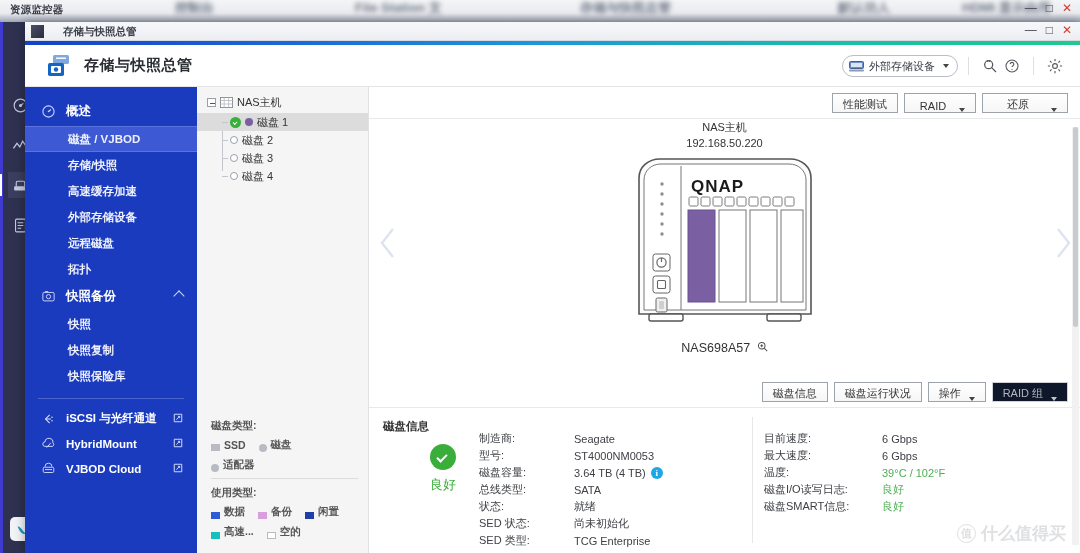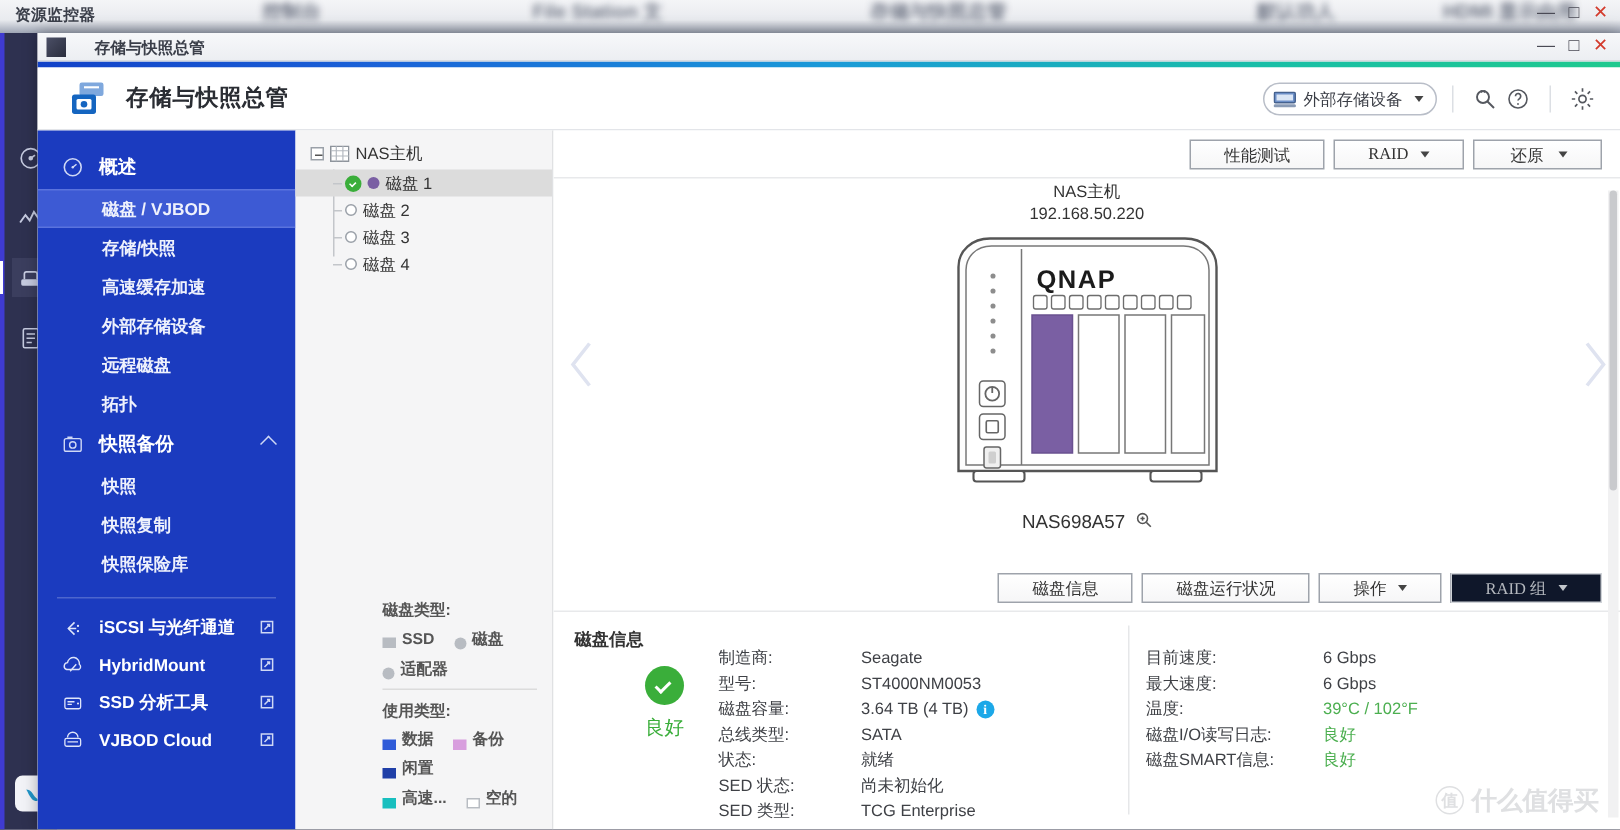--- a/index.html
+++ b/index.html
@@ -230,46 +230,46 @@
     position: relative;
   }
   .dot-ok::after {
     content: ""; position: absolute; left: 2.6px; top: 4.6px;
     width: 3px; height: 1.6px; border-left: 1.4px solid #fff; border-bottom: 1.4px solid #fff;
     transform: rotate(-45deg);
   }
   .dot-purple { width: 8px; height: 8px; border-radius: 50%; background: #7a5fa3; flex:none; }
   .dot-empty { width: 8px; height: 8px; border-radius: 50%; border: 1px solid #9aa0a8; background:#fff; flex:none; }
 
-  #legend { position: absolute; left: 14px; right: 10px; bottom: 8px; margin-left: 44px; }
+  #legend { position: absolute; left: 14px; right: 10px; bottom: 8px; }
   .legend-title { font-size: 10.5px; color: #555; font-weight: 700; margin-bottom: 5px; }
   .legend-row { display: flex; align-items: center; gap: 5px; margin-bottom: 6px; flex-wrap: wrap;}
   .legend-row .li { display: flex; align-items: flex-end; gap: 4px; margin-right: 8px; }
   .legend-row .li span.t { font-size: 10.5px; color: #555; font-weight:700; }
   .sw { width: 9px; height: 7px; flex: none; }
   .sw.sq-grey { background: #b8bcc2; }
   .sw.ci-grey { width:8px;height:8px;border-radius:50%;background:#b8bcc2; }
   .sw.blue { background: #2f5bd8; }
   .sw.pink { background: #d89ede; }
   .sw.dblue { background: #1f3fa8; }
   .sw.teal { background: #18bfbf; }
   .sw.hollow { background: #fff; border: 1px solid #b8bcc2; }
   .legend-sep { height:1px; background:#dcdcdc; margin: 3px 0 7px 0; }
 
   
   #main { flex: 1; position: relative; background: #fff; overflow: hidden; }
   #main-toolbar {
     position: absolute; right: 12px; top: 6px; display: flex; gap: 6px;
   }
   .btn {
-    height: 20px; min-width: 52px; padding: 0 22px;
+    height: 20px; min-width: 52px; padding: 0 10px;
     border: 1px solid #9ea3ab; background: linear-gradient(180deg,#fff,#f6f6f7);
     font-size: 11px; color: #333; cursor: pointer;
-    display: flex; align-items: center; justify-content: center;
-    font-family: Liberation Serif, serif;
+    display: flex; align-items: flex-end; justify-content: center;
+    font-family: Liberation Sans, sans-serif;
   }
   .btn.wide { min-width: 72px; }
   .btn.dd { justify-content: space-between; }
   .btn.dd .cap { flex: 1; text-align: center; }
   .btn .caret {
     width: 0; height: 0; margin-left: 8px;
     border-left: 3.5px solid transparent; border-right: 3.5px solid transparent;
     border-top: 4px solid #444;
   }
   .btn.disabled { color: #b3b7bd; border-color: #cfd2d7; background:#0f172a; }
@@ -581,36 +581,20 @@
         <span class="ext">
           <svg viewBox="0 0 12 12" width="10" height="10" fill="none" stroke="#cfd8f5" stroke-width="1.2">
             <path d="M1.5 1.5h9v9h-9z"></path>
               <path d="M4 8l4-4M6 4h2v2"></path>
           </svg>
         </span>
       </div>
       <div class="nav-link">
         <span class="gi">
           <svg viewBox="0 0 24 24" fill="none" stroke="#dfe5fa" stroke-width="1.5">
-            <rect x="3" y="6" width="18" height="12" rx="2"></rect>
-              <path d="M6 10h8M6 13h5"></path>
-              <circle cx="18" cy="12" r="1.2" fill="#dfe5fa" stroke="none"></circle>
-          </svg>
-        </span>
-        <span class="gl">SSD 分析工具</span>
-        <span class="ext">
-          <svg viewBox="0 0 12 12" width="10" height="10" fill="none" stroke="#cfd8f5" stroke-width="1.2">
-            <path d="M1.5 1.5h9v9h-9z"></path>
-              <path d="M4 8l4-4M6 4h2v2"></path>
-          </svg>
-        </span>
-      </div>
-      <div class="nav-link">
-        <span class="gi">
-          <svg viewBox="0 0 24 24" fill="none" stroke="#dfe5fa" stroke-width="1.5">
             <path d="M6 8a4.5 4.5 0 0112 0"></path>
               <rect x="3" y="9" width="18" height="9" rx="2"></rect>
               <path d="M6 13h12"></path>
           </svg>
         </span>
         <span class="gl">VJBOD Cloud</span>
         <span class="ext">
           <svg viewBox="0 0 12 12" width="10" height="10" fill="none" stroke="#cfd8f5" stroke-width="1.2">
             <path d="M1.5 1.5h9v9h-9z"></path>
               <path d="M4 8l4-4M6 4h2v2"></path>

